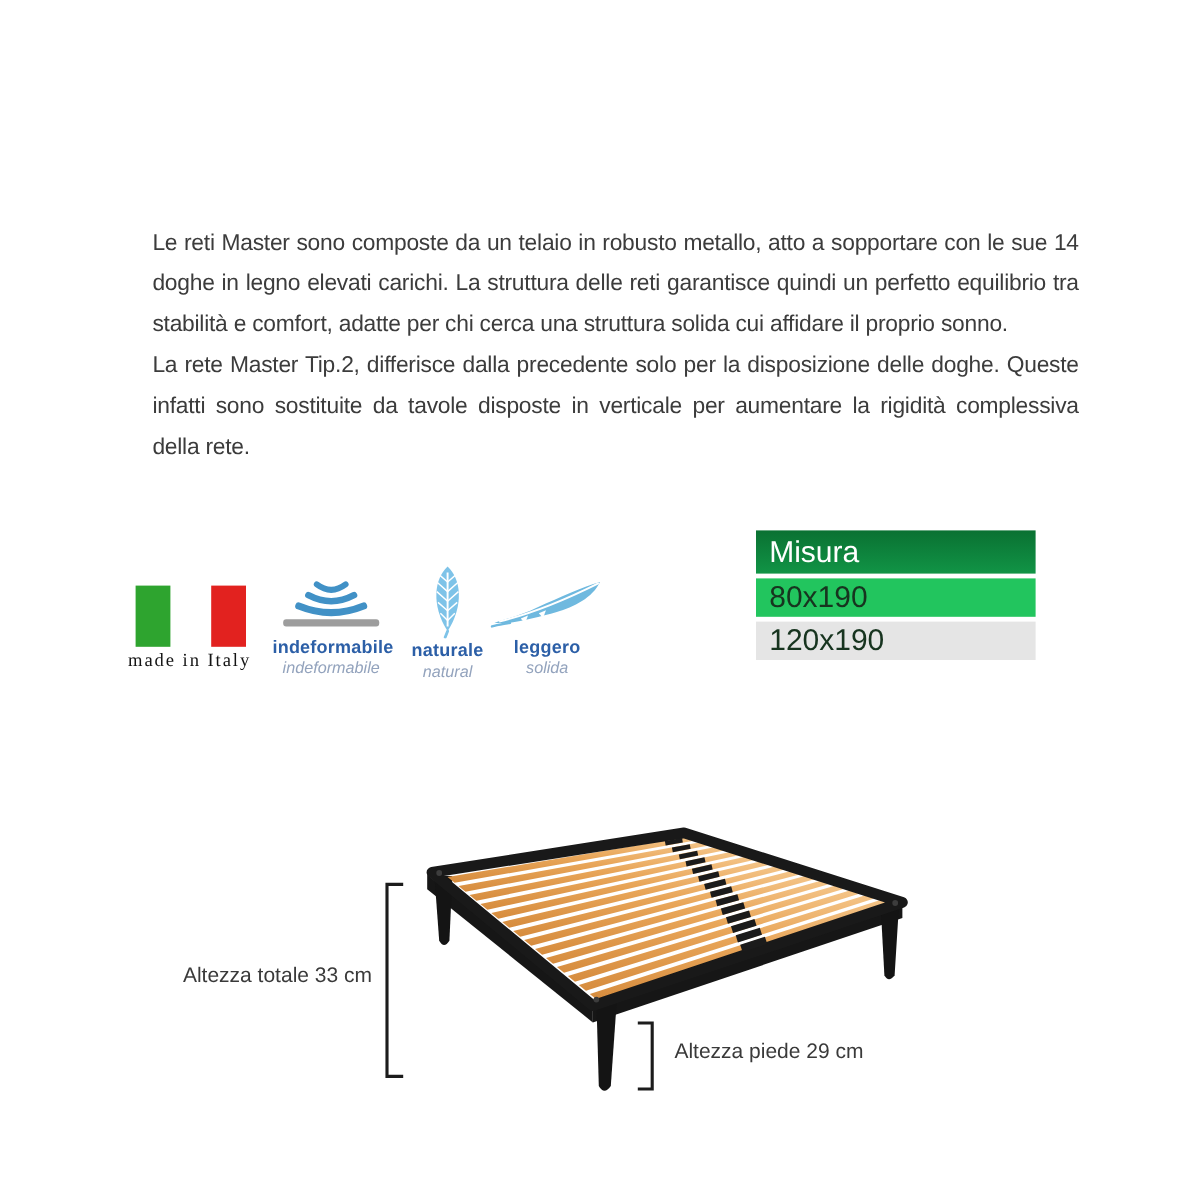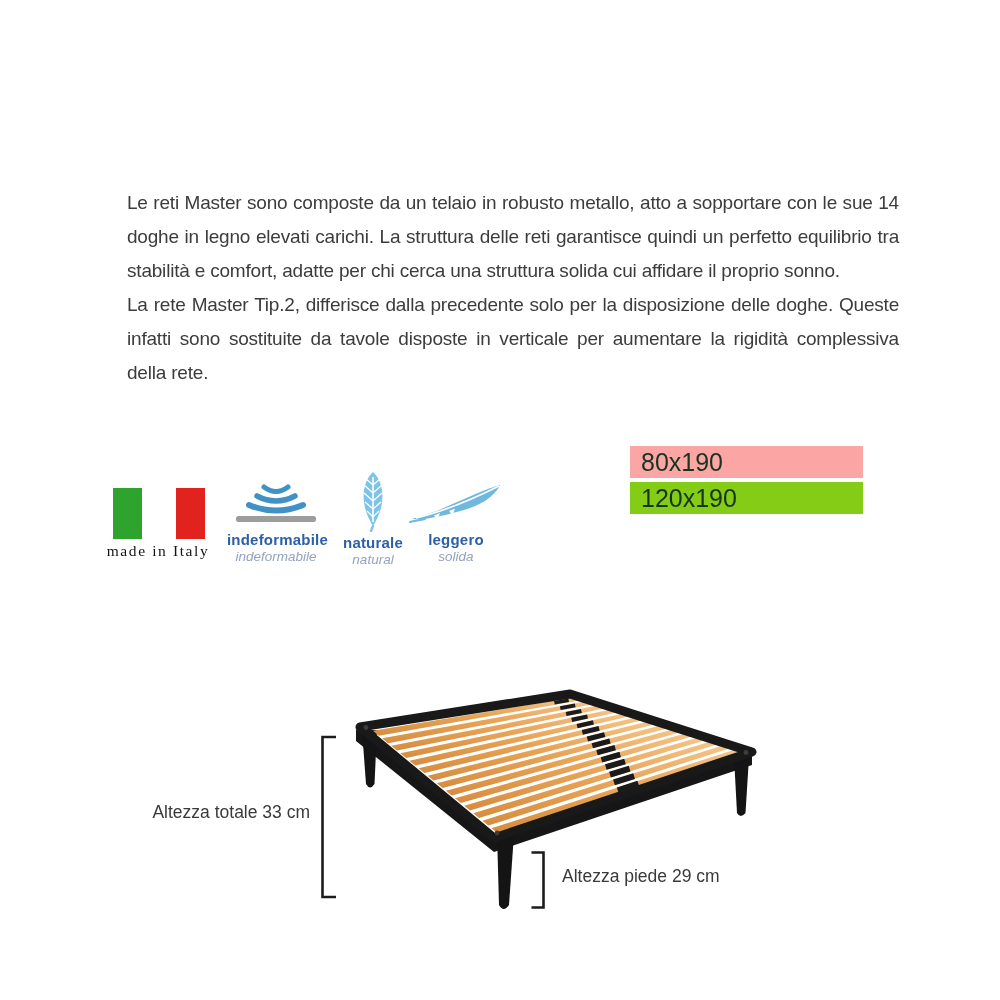--- a/index.html
+++ b/index.html
@@ -48,22 +48,22 @@
   .sizes-table { position:absolute; left:630px; top:442px; width:233px; }
   .sizes-header {
     height:36px; line-height:36px; padding-left:11px;
     background:linear-gradient(#0a7132, #119446);
     color:#ffffff; font-size:25px;
   }
   .size-row {
     height:32px; line-height:32px; padding-left:11px; margin-top:4px;
     font-size:25px; color:#17341f;
   }
-  .row-light  { background:#fca5a5; }
-  .row-medium { background:#84cc16; }
+  .row-light  { background:#22c55e; }
+  .row-medium { background:#e5e5e5; }
 
   
   .bed-figure-svg { position:absolute; left:290px; top:648px; }
   .dim-label { position:absolute; font-size:17.5px; color:#3a3a3a; white-space:nowrap; }
   #total-height-label { left:110px; top:802px; width:200px; text-align:right; }
   #leg-height-label   { left:562px; top:866px; }
 </style>
 </head>
 <body>
 
@@ -118,20 +118,21 @@
       <polygon points="28,37.5 34,35 31.5,41.5" fill="#ffffff"></polygon>
       <polygon points="43,33 49,30.5 46.5,37" fill="#ffffff"></polygon>
       <path d="M4 44 C 9 42.5, 14 42, 19 41" stroke="#6fb9df" stroke-width="2" fill="none" stroke-linecap="round"></path>
     </svg>
   </div>
   <div class="feat-label">leggero</div>
   <div class="feat-sublabel">solida</div>
 </div>
 
 <div class="sizes-table">
+  <div class="sizes-header">Misura</div>
   <div class="size-row row-light">80x190</div>
   <div class="size-row row-medium">120x190</div>
 </div>
 
 <svg id="bed-svg" class="bed-figure-svg" width="510" height="292" viewBox="290 648 510 292" aria-hidden="true">
   <defs>
     <linearGradient id="wood" x1="0" y1="0" x2="0" y2="1">
       <stop offset="0" stop-color="#f4c487"></stop>
       <stop offset="0.45" stop-color="#e8a558"></stop>
       <stop offset="1" stop-color="#d68c3e"></stop>

